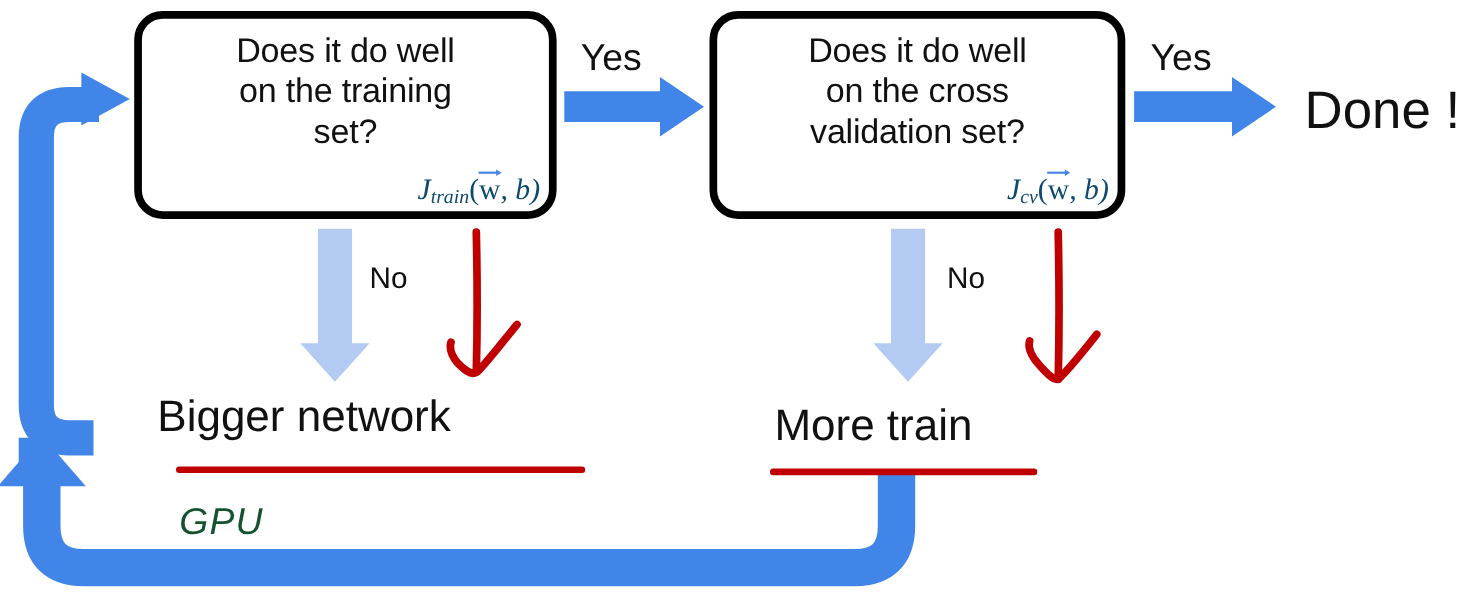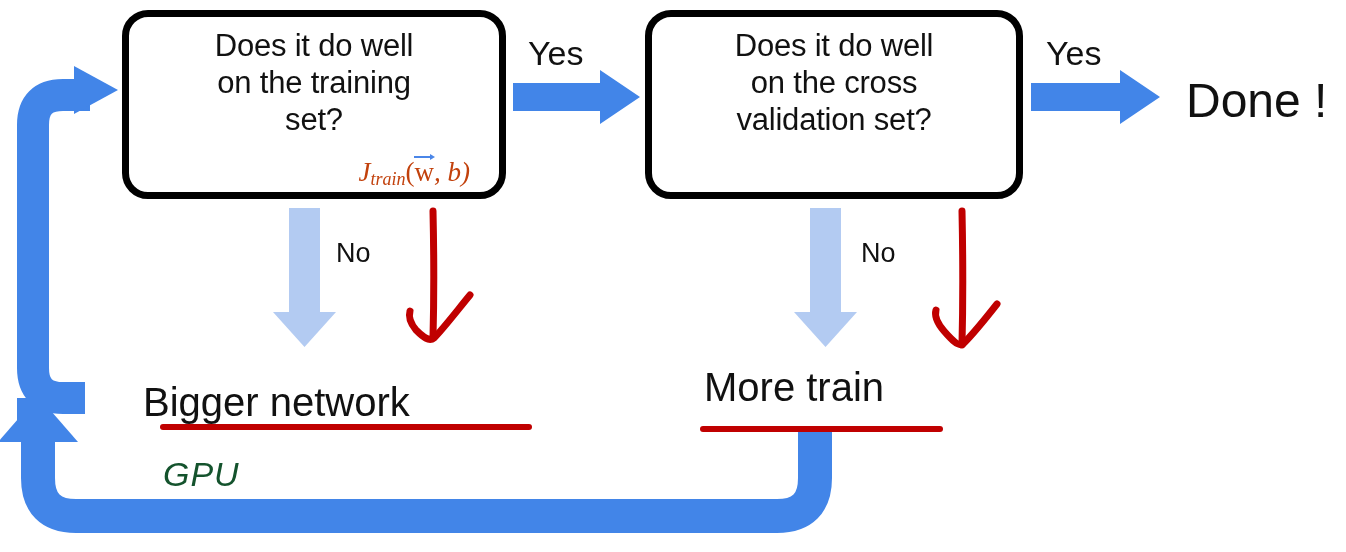--- a/index.html
+++ b/index.html
@@ -33,23 +33,23 @@
     font-size: 31px;
     line-height: 37px;
     color: #111111;
     text-align: center;
     white-space: pre-line;
     padding-top: 10px;
     letter-spacing: -0.2px;
   }
   .box-formula {
     position: absolute;
-    right: 29px;
+    right: 8px;
     bottom: 2px;
-    color: #c2410c;
+    color: #0c4a6e;
     font-family: "Liberation Serif", serif;
     font-style: italic;
     font-size: 27px;
     white-space: nowrap;
     margin-left: 24px;
   }
   .box-formula .sub {
     font-size: 18px;
     vertical-align: -0.22em;
     font-style: italic;
@@ -146,33 +146,36 @@
 set?</div>
     <div class="box-formula">
       <span class="upr" style="font-style:italic">J</span><span class="sub">train</span><span class="upr">(</span><span class="vecw">w</span><span>, b)</span>
     </div>
   </div>
 
   <div class="decision-box" style="left:645px; top:10px; width:378px; height:189px;">
     <div class="box-text">Does it do well
 on the cross
 validation set?</div>
+    <div class="box-formula">
+      <span class="upr" style="font-style:italic">J</span><span class="sub">cv</span><span class="upr">(</span><span class="vecw">w</span><span>, b)</span>
+    </div>
   </div>
 
   <div class="label label-yes" style="left:528px; top:34px;">Yes</div>
 
   <div class="label label-yes" style="left:1046px; top:34px;">Yes</div>
 
   <div class="label label-done" style="left:1186px; top:73px;">Done !</div>
 
   <div class="label label-no" style="left:336px; top:238px;">No</div>
 
   <div class="label label-no" style="left:861px; top:238px;">No</div>
 
-  <div class="label label-action" style="left:143px; top:380px;">Bigger network</div>
+  <div class="label label-action" style="left:143px; top:357px;">Bigger network</div>
 
   <div class="label label-action" style="left:704px; top:365px;">More train</div>
 
   <div class="label label-gpu" style="left:163px; top:455px;">GPU</div>
 
   <div class="red-underline" style="left:160px; top:424px; width:372px; height:6px;"></div>
   <div class="red-underline" style="left:700px; top:426px; width:243px; height:6px;"></div>
 
   <svg class="overlay" viewBox="0 0 1346 552" xmlns="http://www.w3.org/2000/svg">
 

